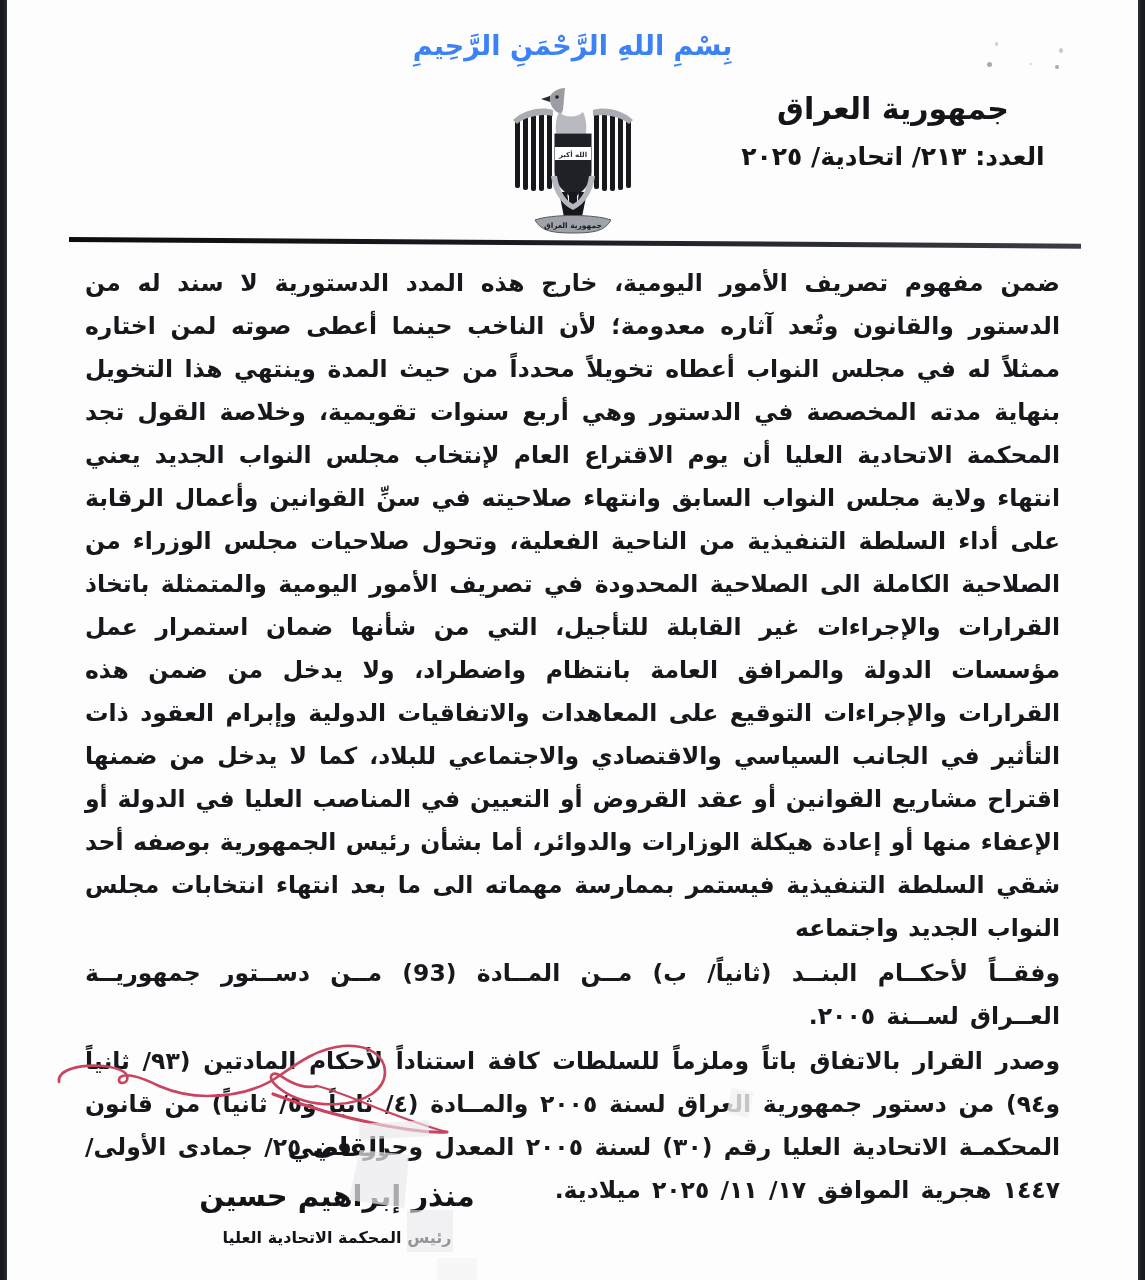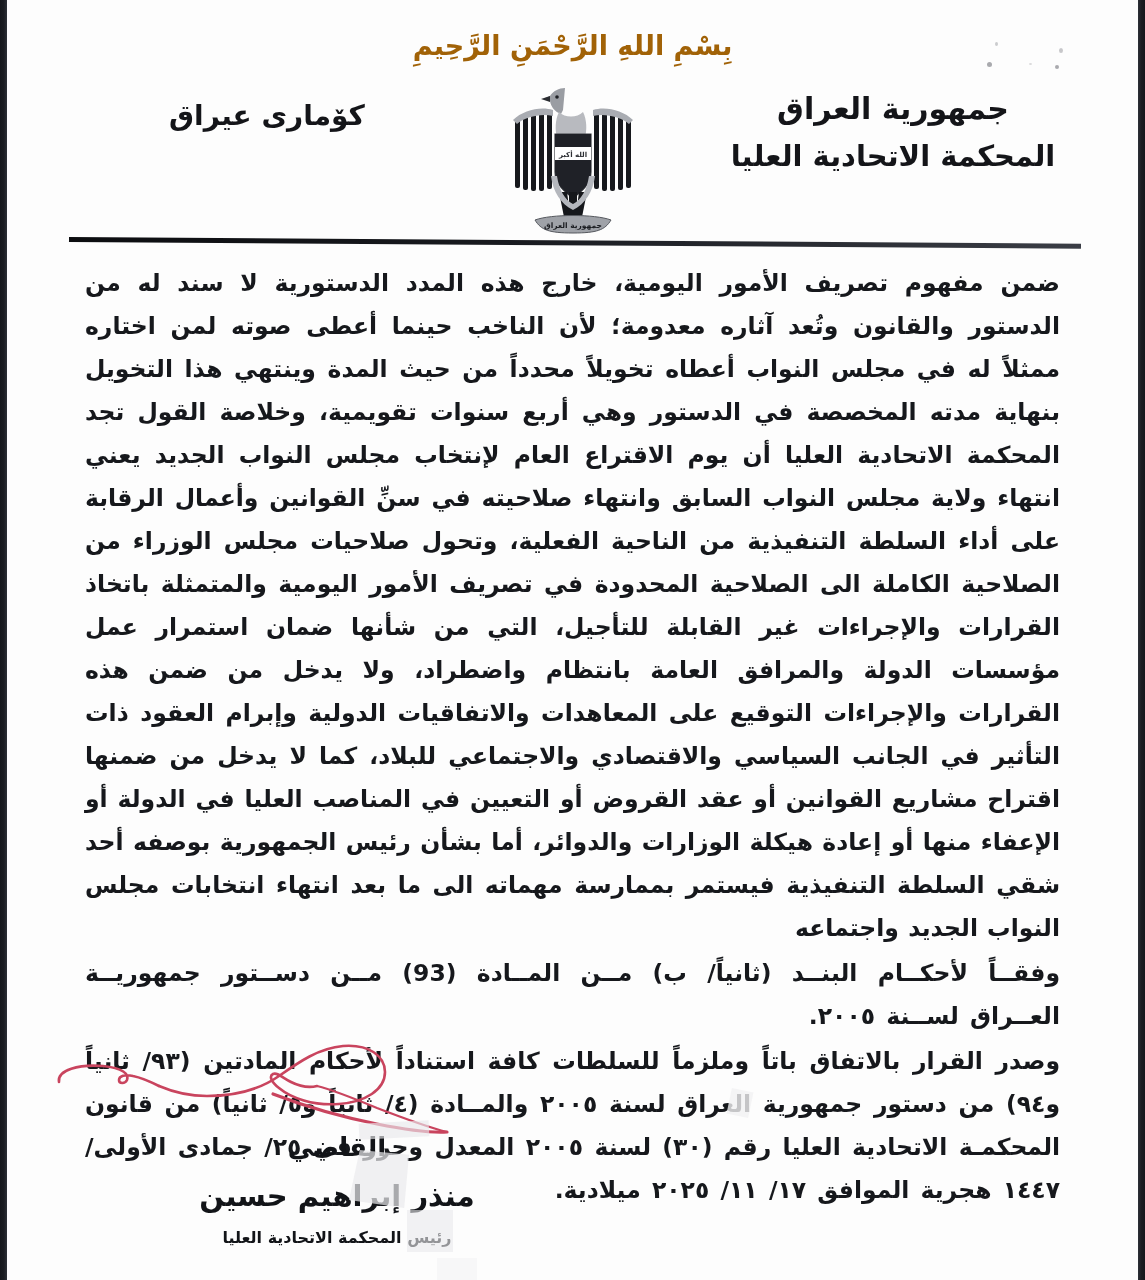--- a/index.html
+++ b/index.html
@@ -49,21 +49,21 @@
 
   .basmala {
     position: absolute;
     top: 30px;
     left: 0;
     right: 0;
     text-align: center;
     font-family: "DejaVu Sans", "Liberation Sans", sans-serif;
     font-size: 27px;
     font-weight: 700;
-    color: #a16207;
+    color: #3b82f6;
     letter-spacing: -1px;
   }
 
   
   .emblem {
     position: absolute;
     top: 80px;
     left: 50%;
     transform: translateX(-50%);
     width: 160px;
@@ -266,25 +266,24 @@
 
           <path d="M58 96 C60 112 68 124 80 130 C92 124 100 112 102 96 L96 96 C94 110 88 120 80 124 C72 120 66 110 64 96 Z" fill="#b4b7bd"></path>
 
           <path d="M42 140 C58 134 102 134 118 140 C112 150 104 153 80 153 C56 153 48 150 42 140 Z" fill="#9fa2a8" stroke="#55585e" stroke-width="1"></path>
           <text x="80" y="148" font-size="7.5" font-family="DejaVu Sans, sans-serif" fill="#1b1d21" text-anchor="middle" font-weight="700">جمهورية العراق</text>
         </svg>
       </div>
 
       <div class="hdr-ar">
         <div class="l1">جمهورية العراق</div>
-        <div class="l2">المحكمة الاتحادية العليا</div>
+        <div class="l3">العدد: ٢١٣/ اتحادية/ ٢٠٢٥</div>
       </div>
 
       <div class="hdr-ku">
-        <div class="k1">كۆمارى عيراق</div>
       </div>
     </div>
 
     <div class="rule"></div>
 
     <div class="body">
       <p>ضمن مفهوم تصريف الأمور اليومية، خارج هذه المدد الدستورية لا سند له من الدستور والقانون وتُعد آثاره معدومة؛ لأن الناخب حينما أعطى صوته لمن اختاره ممثلاً له في مجلس النواب أعطاه تخويلاً محدداً من حيث المدة وينتهي هذا التخويل بنهاية مدته المخصصة في الدستور وهي أربع سنوات تقويمية، وخلاصة القول تجد المحكمة الاتحادية العليا أن يوم الاقتراع العام لإنتخاب مجلس النواب الجديد يعني انتهاء ولاية مجلس النواب السابق وانتهاء صلاحيته في سنِّ القوانين وأعمال الرقابة على أداء السلطة التنفيذية من الناحية الفعلية، وتحول صلاحيات مجلس الوزراء من الصلاحية الكاملة الى الصلاحية المحدودة في تصريف الأمور اليومية والمتمثلة باتخاذ القرارات والإجراءات غير القابلة للتأجيل، التي من شأنها ضمان استمرار عمل مؤسسات الدولة والمرافق العامة بانتظام واضطراد، ولا يدخل من ضمن هذه القرارات والإجراءات التوقيع على المعاهدات والاتفاقيات الدولية وإبرام العقود ذات التأثير في الجانب السياسي والاقتصادي والاجتماعي للبلاد، كما لا يدخل من ضمنها اقتراح مشاريع القوانين أو عقد القروض أو التعيين في المناصب العليا في الدولة أو الإعفاء منها أو إعادة هيكلة الوزارات والدوائر، أما بشأن رئيس الجمهورية بوصفه أحد شقي السلطة التنفيذية فيستمر بممارسة مهماته الى ما بعد انتهاء انتخابات مجلس النواب الجديد واجتماعه</p>
       <p class="spaced">وفقــاً لأحكــام البنــد (ثانياً/ ب) مــن المــادة (93) مــن دســتور جمهوريــة العــراق لســنة ٢٠٠٥.</p>
       <p class="spaced">وصدر القرار بالاتفاق باتاً وملزماً للسلطات كافة استناداً لأحكام المادتين (٩٣/ ثانياً و٩٤) من دستور جمهورية العراق لسنة ٢٠٠٥ والمــادة (٤/ ثانياً و٥/ ثانياً) من قانون المحكمـة الاتحادية العليا رقم (٣٠) لسنة ٢٠٠٥ المعدل وحرر في ٢٥/ جمادى الأولى/ ١٤٤٧ هجرية الموافق ١٧/ ١١/ ٢٠٢٥ ميلادية.</p>
     </div>

